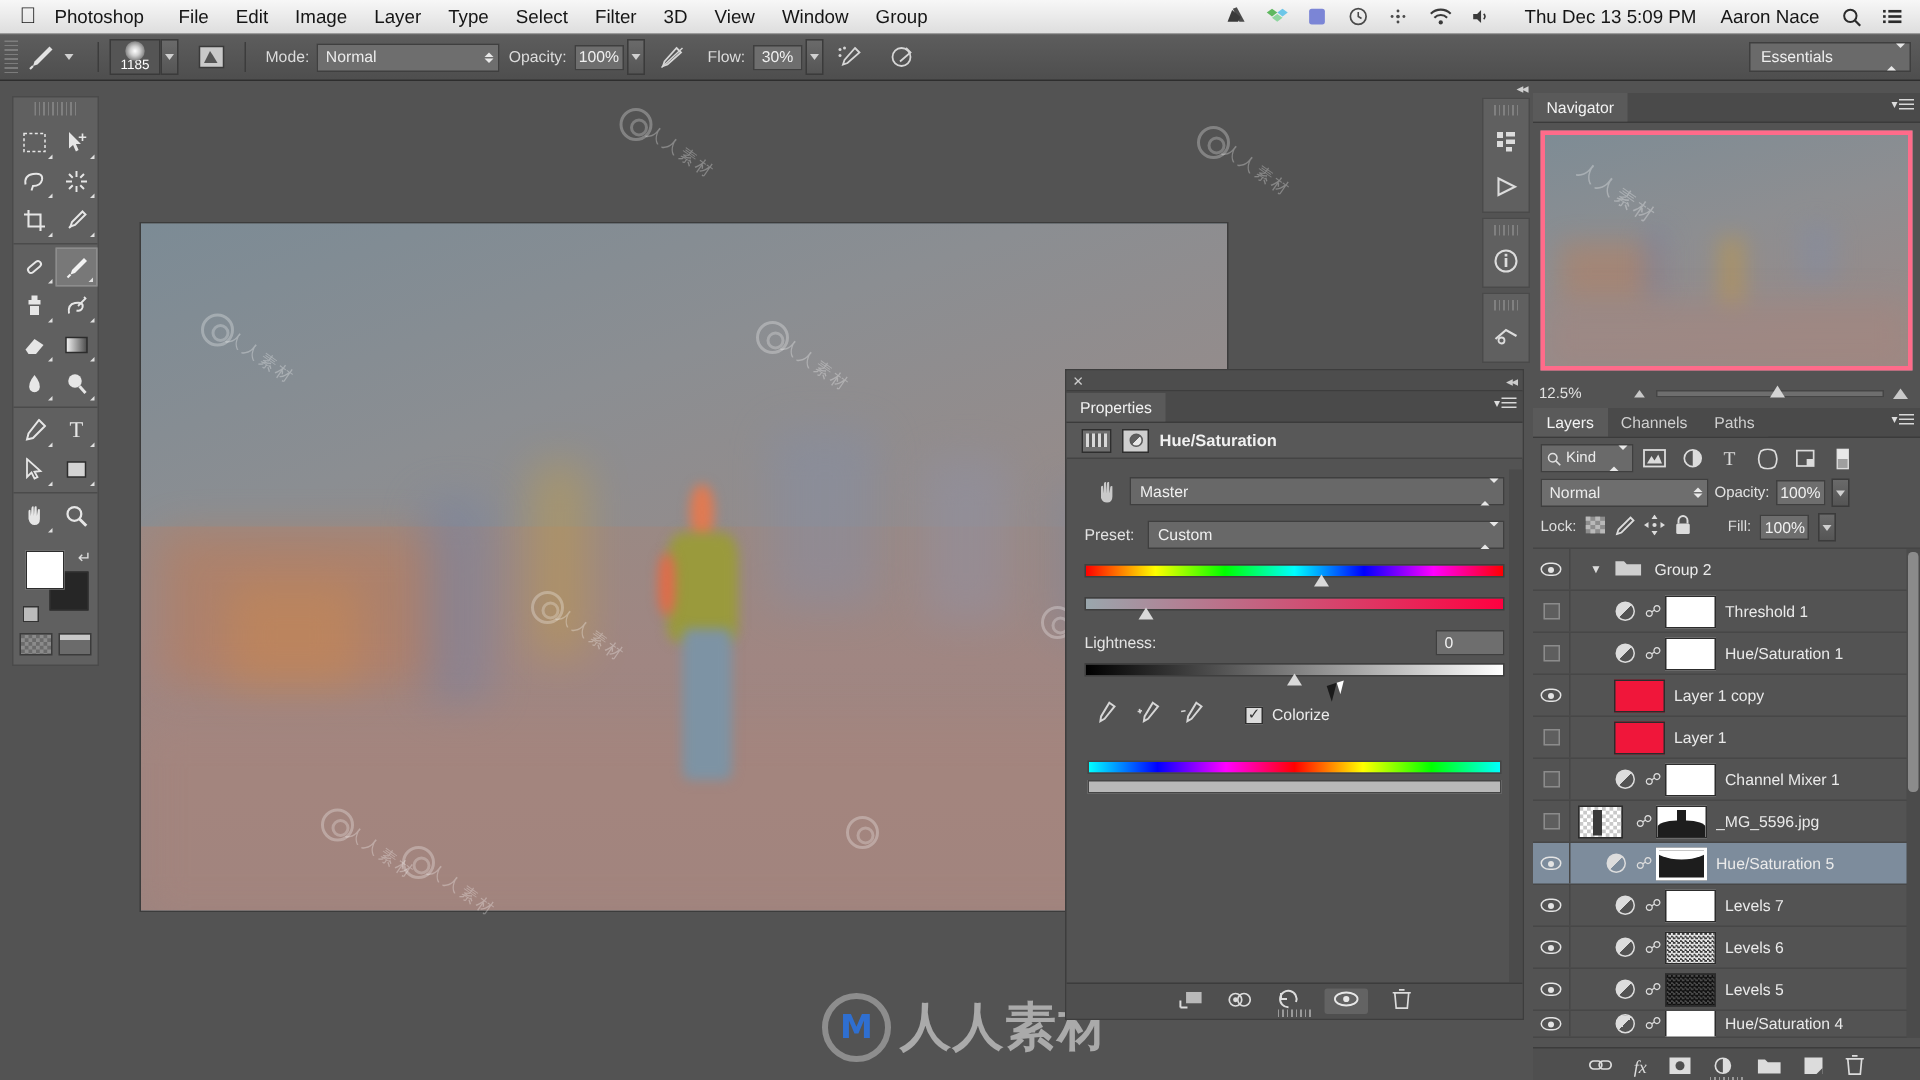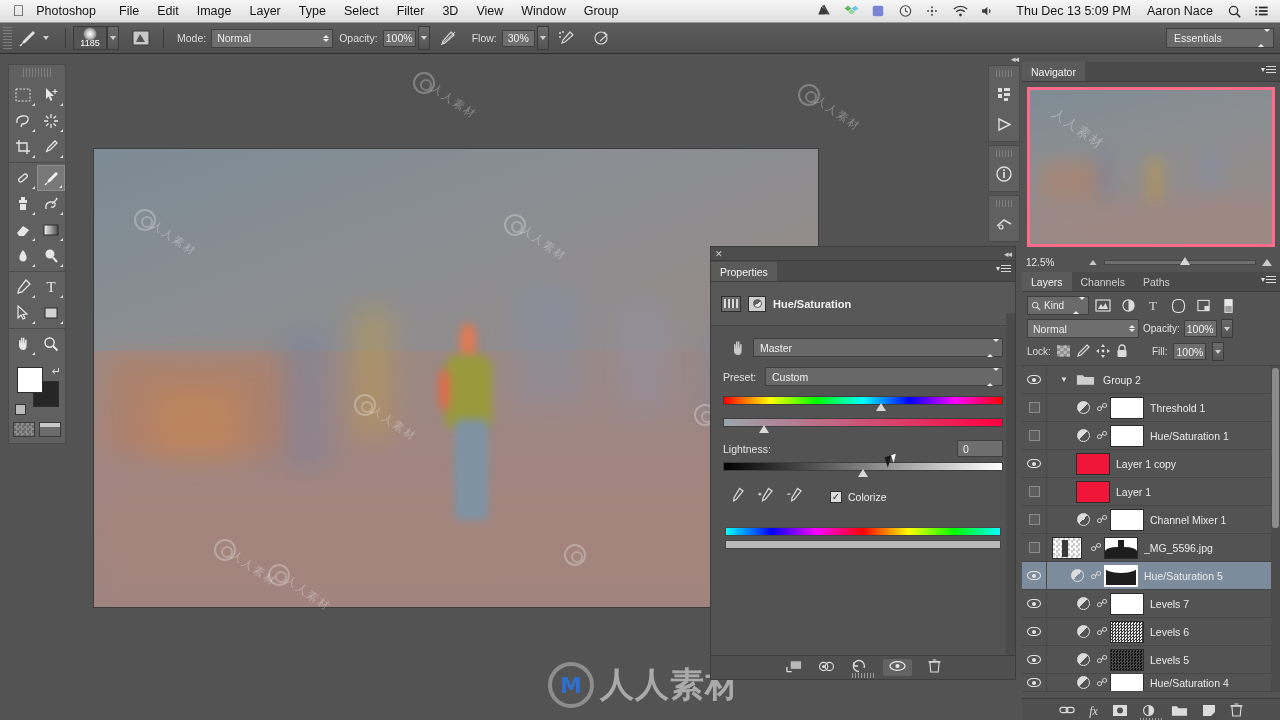--- a/index.html
+++ b/index.html
@@ -219,21 +219,21 @@
     background:#535353;border:1px solid #3d3d3d;
   }
   .propsTitlebar{
     height:14px;background:#4d4d4d;border-bottom:1px solid #3d3d3d;
     display:flex;align-items:center;justify-content:space-between;padding:0 4px;
   }
   .xbtn{color:#ccc;font-size:9px;}
   .collapse{color:#ccc;font-size:9px;letter-spacing:-1px;}
   .propsTabs{height:21px;background:#4a4a4a;display:flex;align-items:flex-end;position:relative;border-bottom:1px solid #3b3b3b;}
   .propsHead{
-    height:44px;display:flex;align-items:center;gap:7px;padding:0 10px;
+    height:24px;display:flex;align-items:center;gap:7px;padding:0 10px;
     border-bottom:1px solid #444;background:#585858;
   }
   .phIcon1{width:20px;height:16px;border:1px solid #2e2e2e;background:#6f6f6f;
     display:flex;align-items:center;justify-content:center;}
   .phIcon1 i{display:block;width:14px;height:9px;background:
     repeating-linear-gradient(to right,#d8d8d8 0 2px,#5a5a5a 2px 4px);}
   .phIcon2{width:18px;height:16px;background:#cfcfcf;border:1px solid #2e2e2e;
     display:flex;align-items:center;justify-content:center;}
   .phIcon2 i{display:block;width:9px;height:9px;border-radius:50%;
     background:linear-gradient(135deg,#5f5f5f 0 50%,#e8e8e8 50% 100%);border:1px solid #5a5a5a;}

